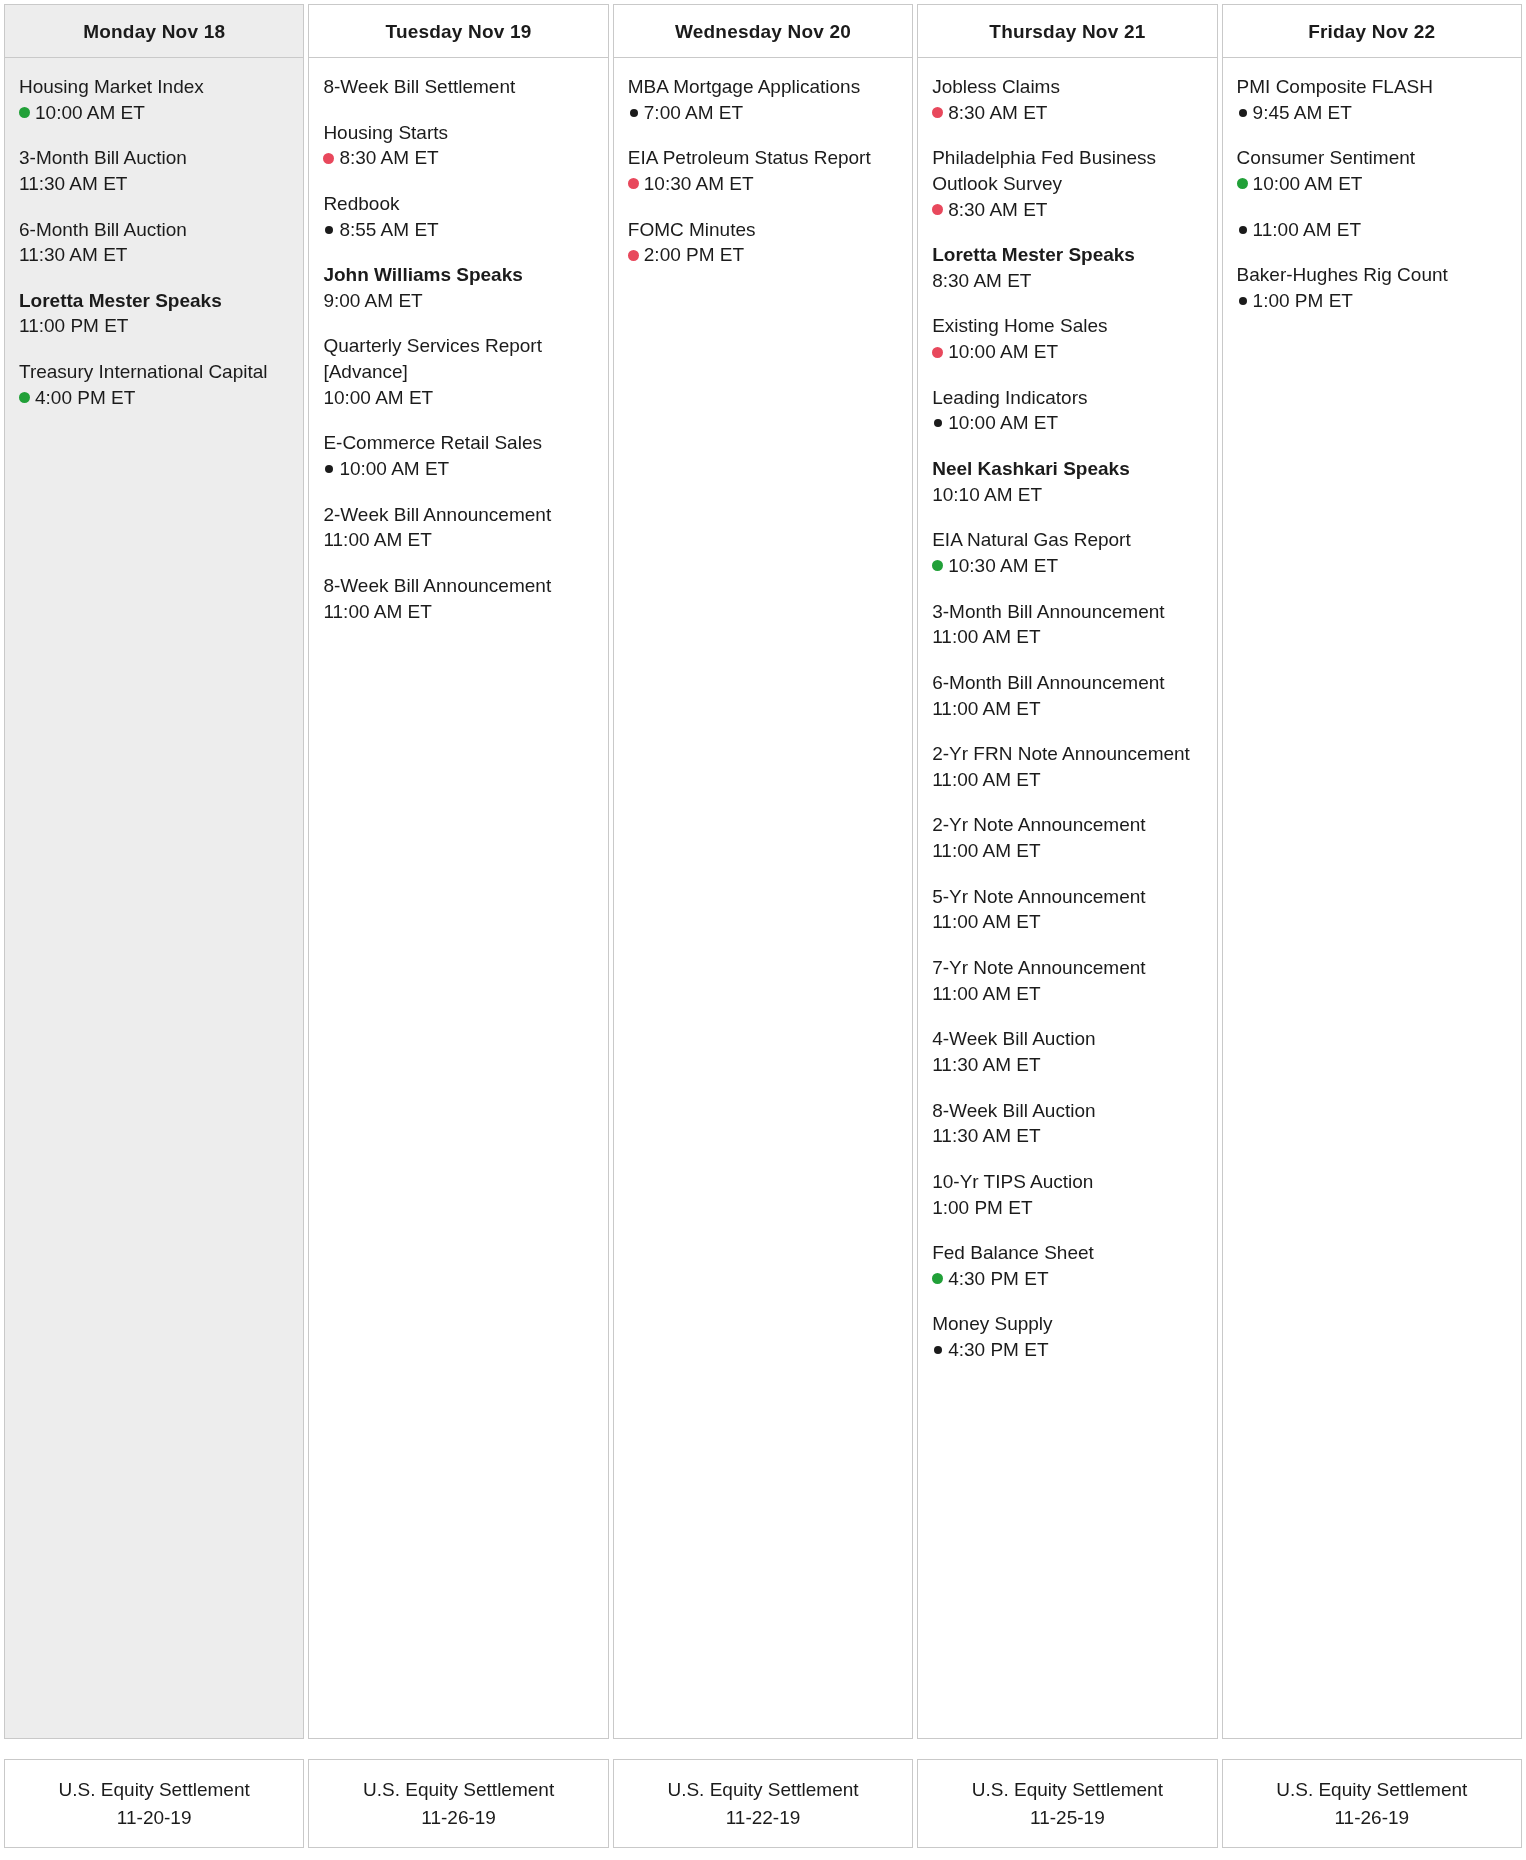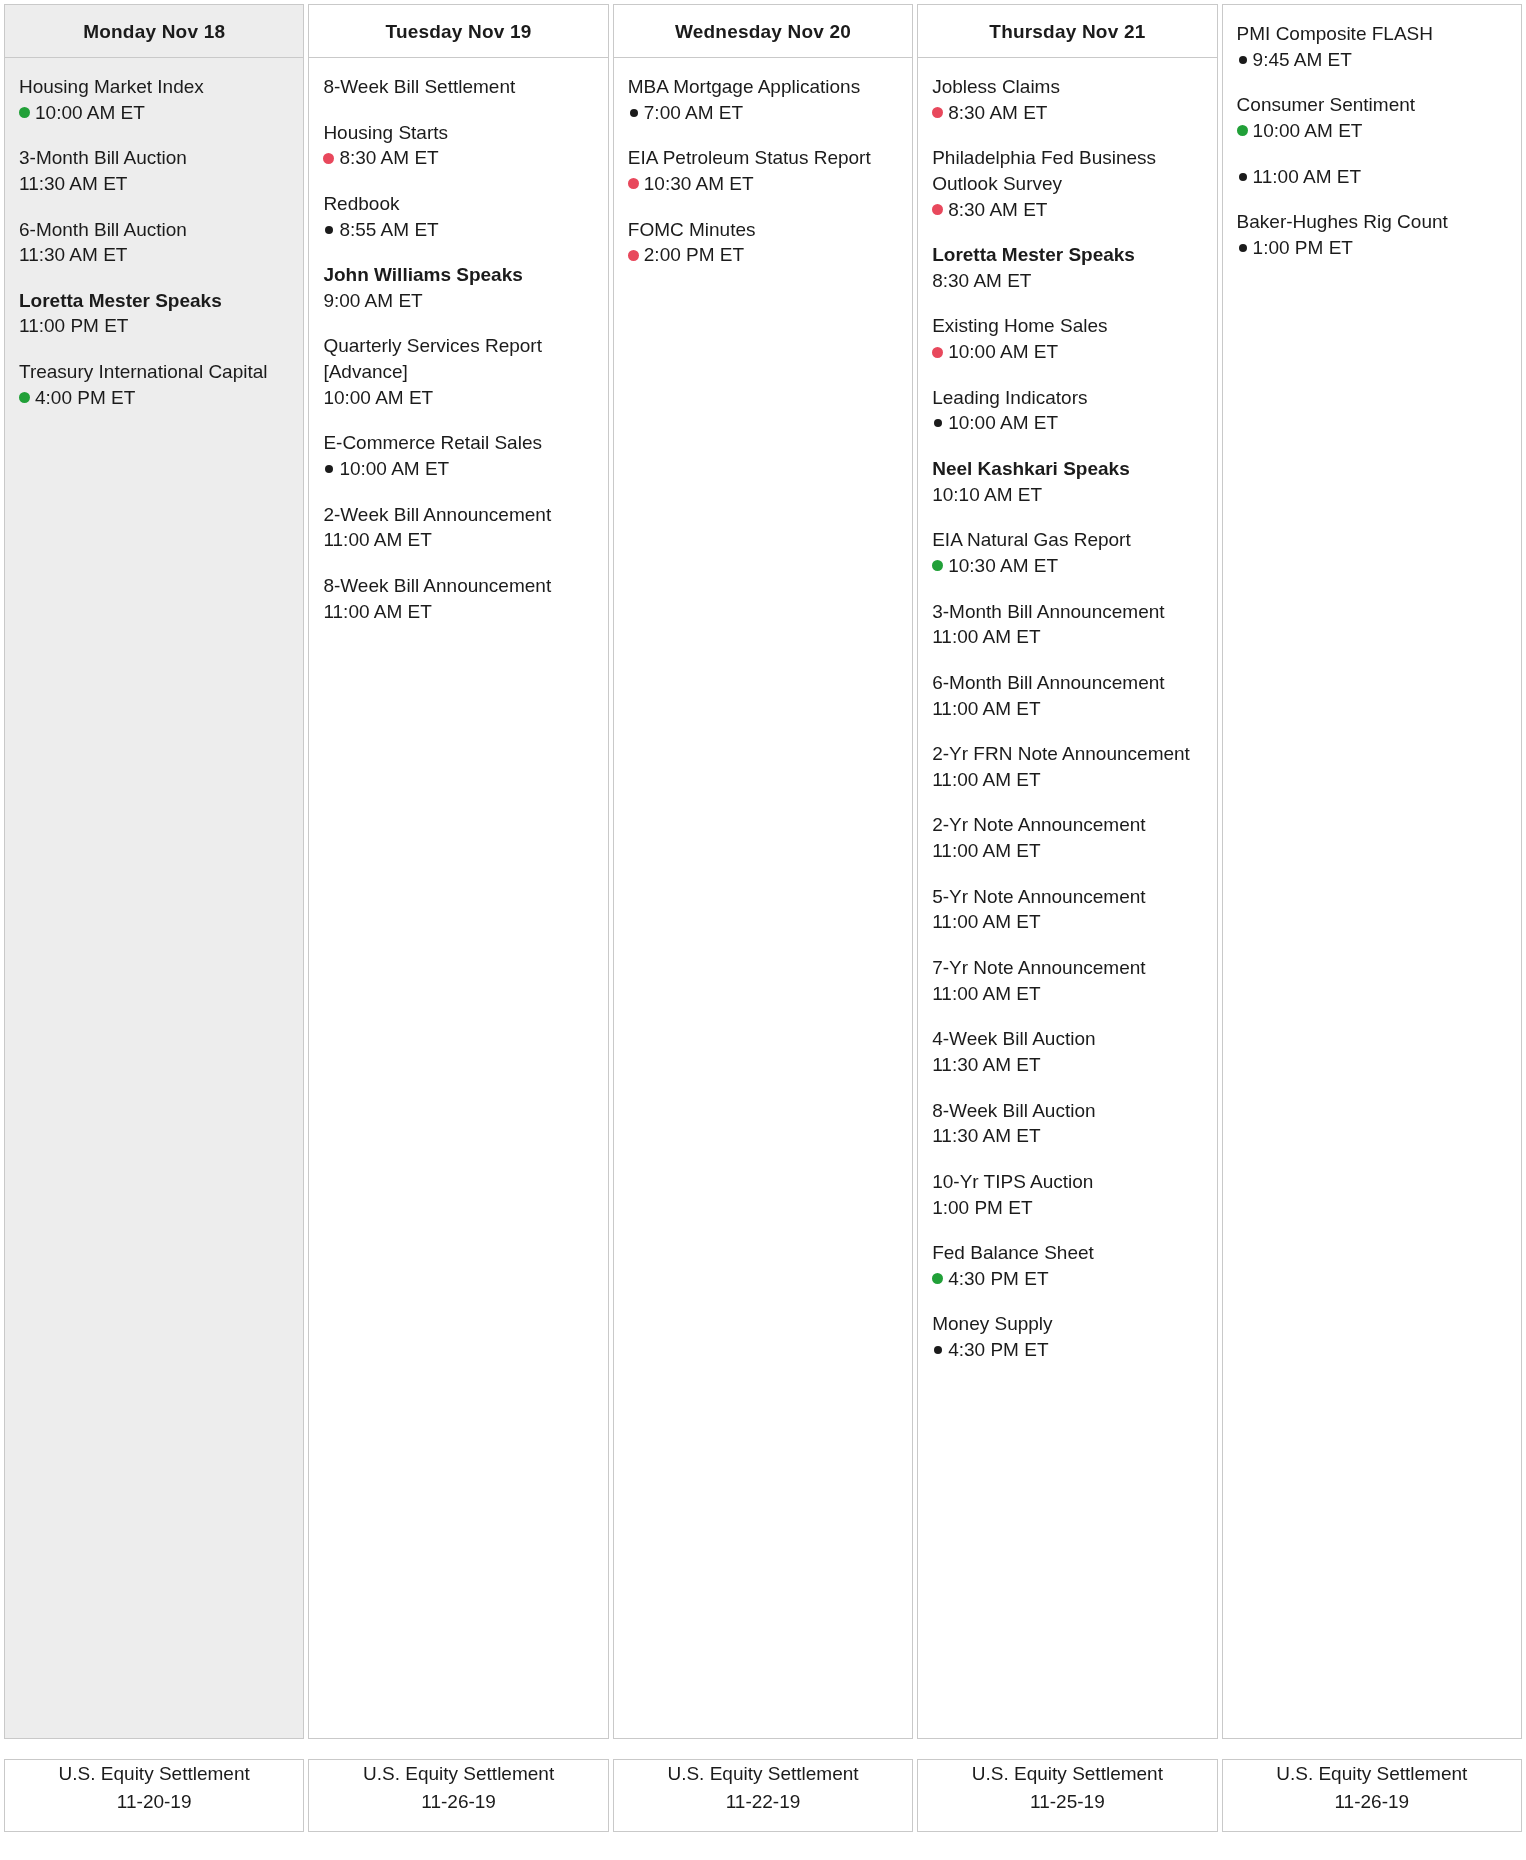--- a/index.html
+++ b/index.html
@@ -83,21 +83,21 @@
     display: grid;
     grid-template-columns: repeat(5, 1fr);
     column-gap: 4px;
     padding: 4px;
     box-sizing: border-box;
   }
   .settle-cell {
     border: 1px solid #c9c9c9;
     text-align: center;
     font-size: 19px;
-    padding: 0 6px 16px 6px;
+    padding: 16px 6px 16px 6px;
     line-height: 1.45;
     background: #ffffff;
   }
   .settle-cell .label { display: block; }
   .settle-cell .date { display: block; }
 </style>
 </head>
 <body>
 
 <div class="calendar">
@@ -251,20 +251,21 @@
             <div class="event-name">Fed Balance Sheet</div>
             <div class="event-time"><span class="dot green"></span><span>4:30 PM ET</span></div>
           </div>
           <div class="event">
             <div class="event-name">Money Supply</div>
             <div class="event-time"><span class="dot black"></span><span>4:30 PM ET</span></div>
           </div>
         </div>
       </div>
       <div class="day-col">
+        <div class="day-header">Friday Nov 22</div>
         <div class="day-body">
           <div class="event">
             <div class="event-name">PMI Composite FLASH</div>
             <div class="event-time"><span class="dot black"></span><span>9:45 AM ET</span></div>
           </div>
           <div class="event">
             <div class="event-name">Consumer Sentiment</div>
             <div class="event-time"><span class="dot green"></span><span>10:00 AM ET</span></div>
           </div>
           <div class="event">

